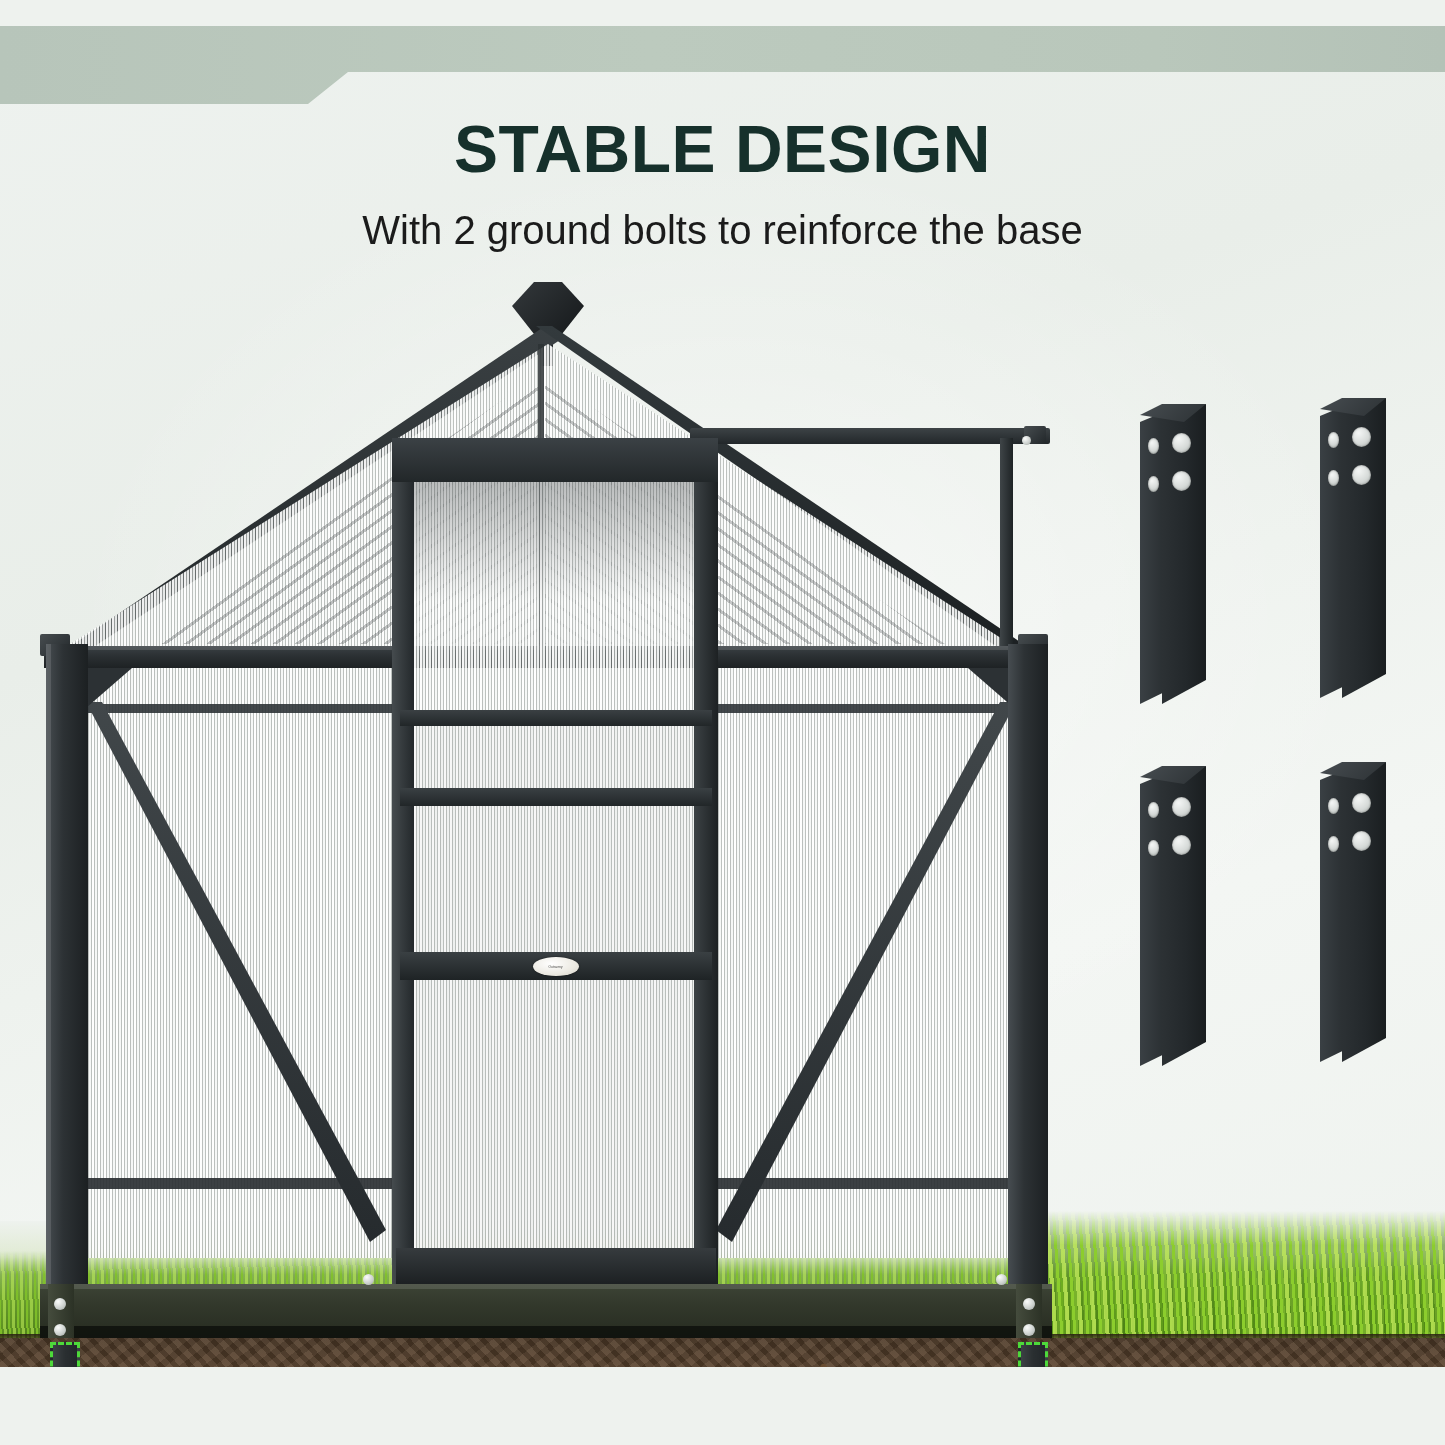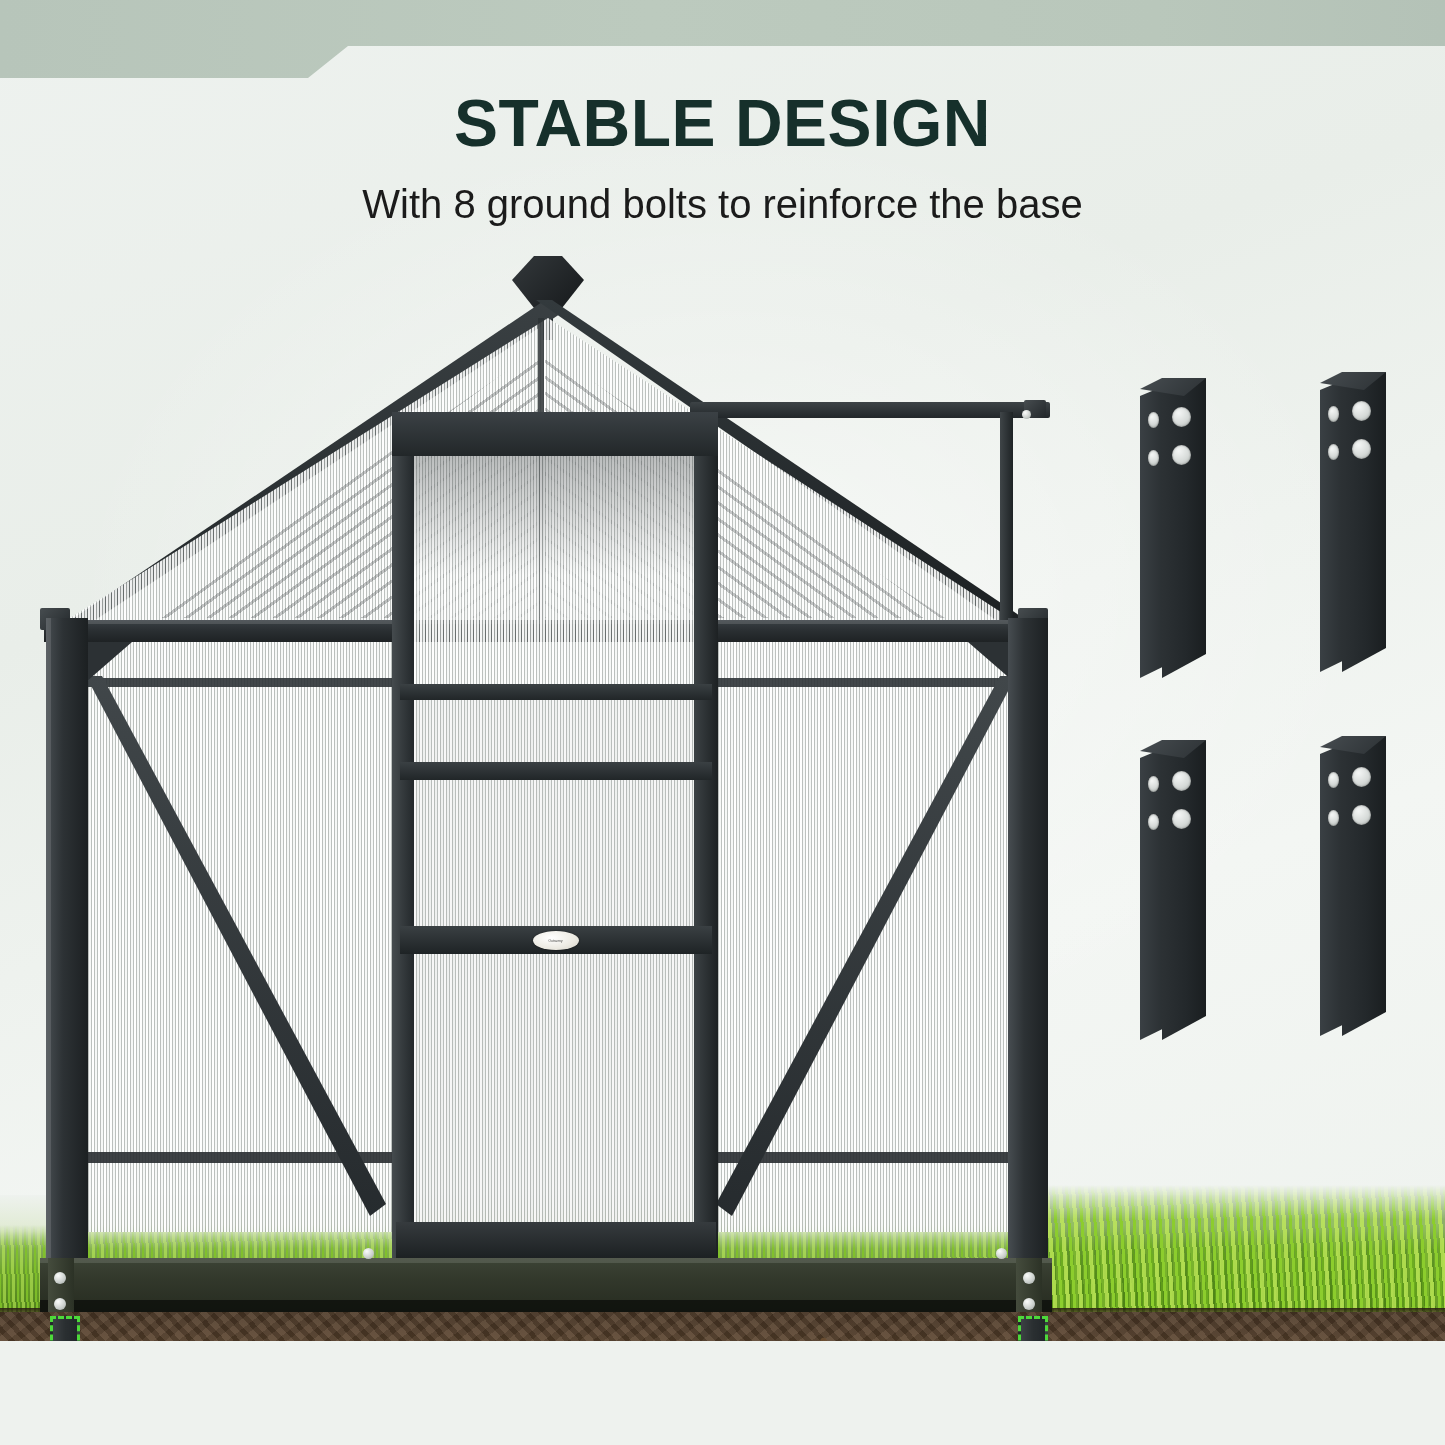--- a/index.html
+++ b/index.html
@@ -2,21 +2,21 @@
 <html><head>
 <meta charset="utf-8">
 <title>Stable Design — Greenhouse Product Feature</title>
 <style>
   html,body{margin:0;padding:0;}
   body{
     width:1445px;height:1445px;
     font-family:"Liberation Sans",sans-serif;
     overflow:hidden;background:#eef2ee;
   }
-  #stage{position:relative;width:1445px;height:1341px;overflow:hidden;}
+  #stage{position:relative;width:1445px;height:1341px;overflow:hidden;margin-top:26px;}
 
   
   .bg-base{
     position:absolute;inset:0;
     background:linear-gradient(160deg,#eef2ef 0%,#e9eee9 35%,#f3f6f3 70%,#eef2ee 100%);
   }
   .bg-banner{
     position:absolute;left:0;top:0;width:1445px;height:78px;
     background:linear-gradient(90deg,#b7c5ba 0%,#bccabe 45%,#b9c7bb 80%,#b4c2b7 100%);
     clip-path:polygon(0 0,1445px 0,1445px 46px,348px 46px,308px 78px,0 78px);
@@ -134,21 +134,21 @@
 </head>
 <body>
 
 <div id="stage">
 
   <div class="bg-base"></div>
   <div class="bg-banner"></div>
   <div class="bg-vignette"></div>
 
   <div class="title">STABLE DESIGN</div>
-  <div class="subtitle">With 8 ground bolts to reinforce the base</div>
+  <div class="subtitle">With 2 ground bolts to reinforce the base</div>
 
   <div class="grass"></div>
   <div class="grass-blades"></div>
   <div class="grass-blades tall"></div>
   <div class="soil-top-edge"></div>
   <div class="soil"></div>
 
   <div id="gh">
 
     <div class="abs" style="left:512px;top:256px;width:72px;height:58px;

